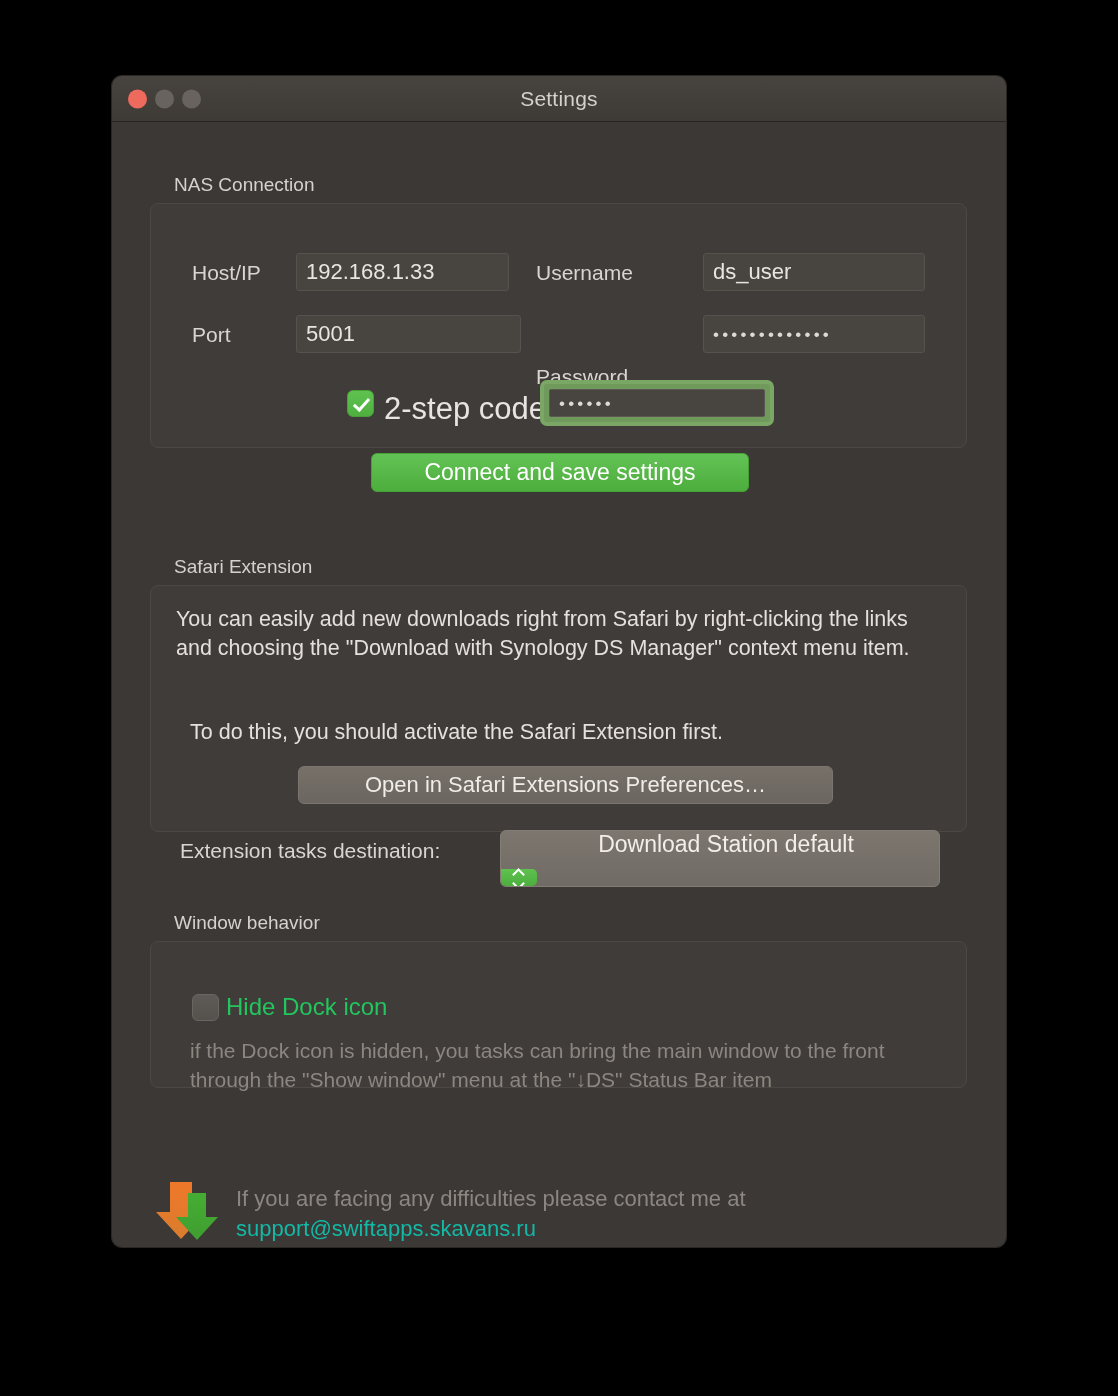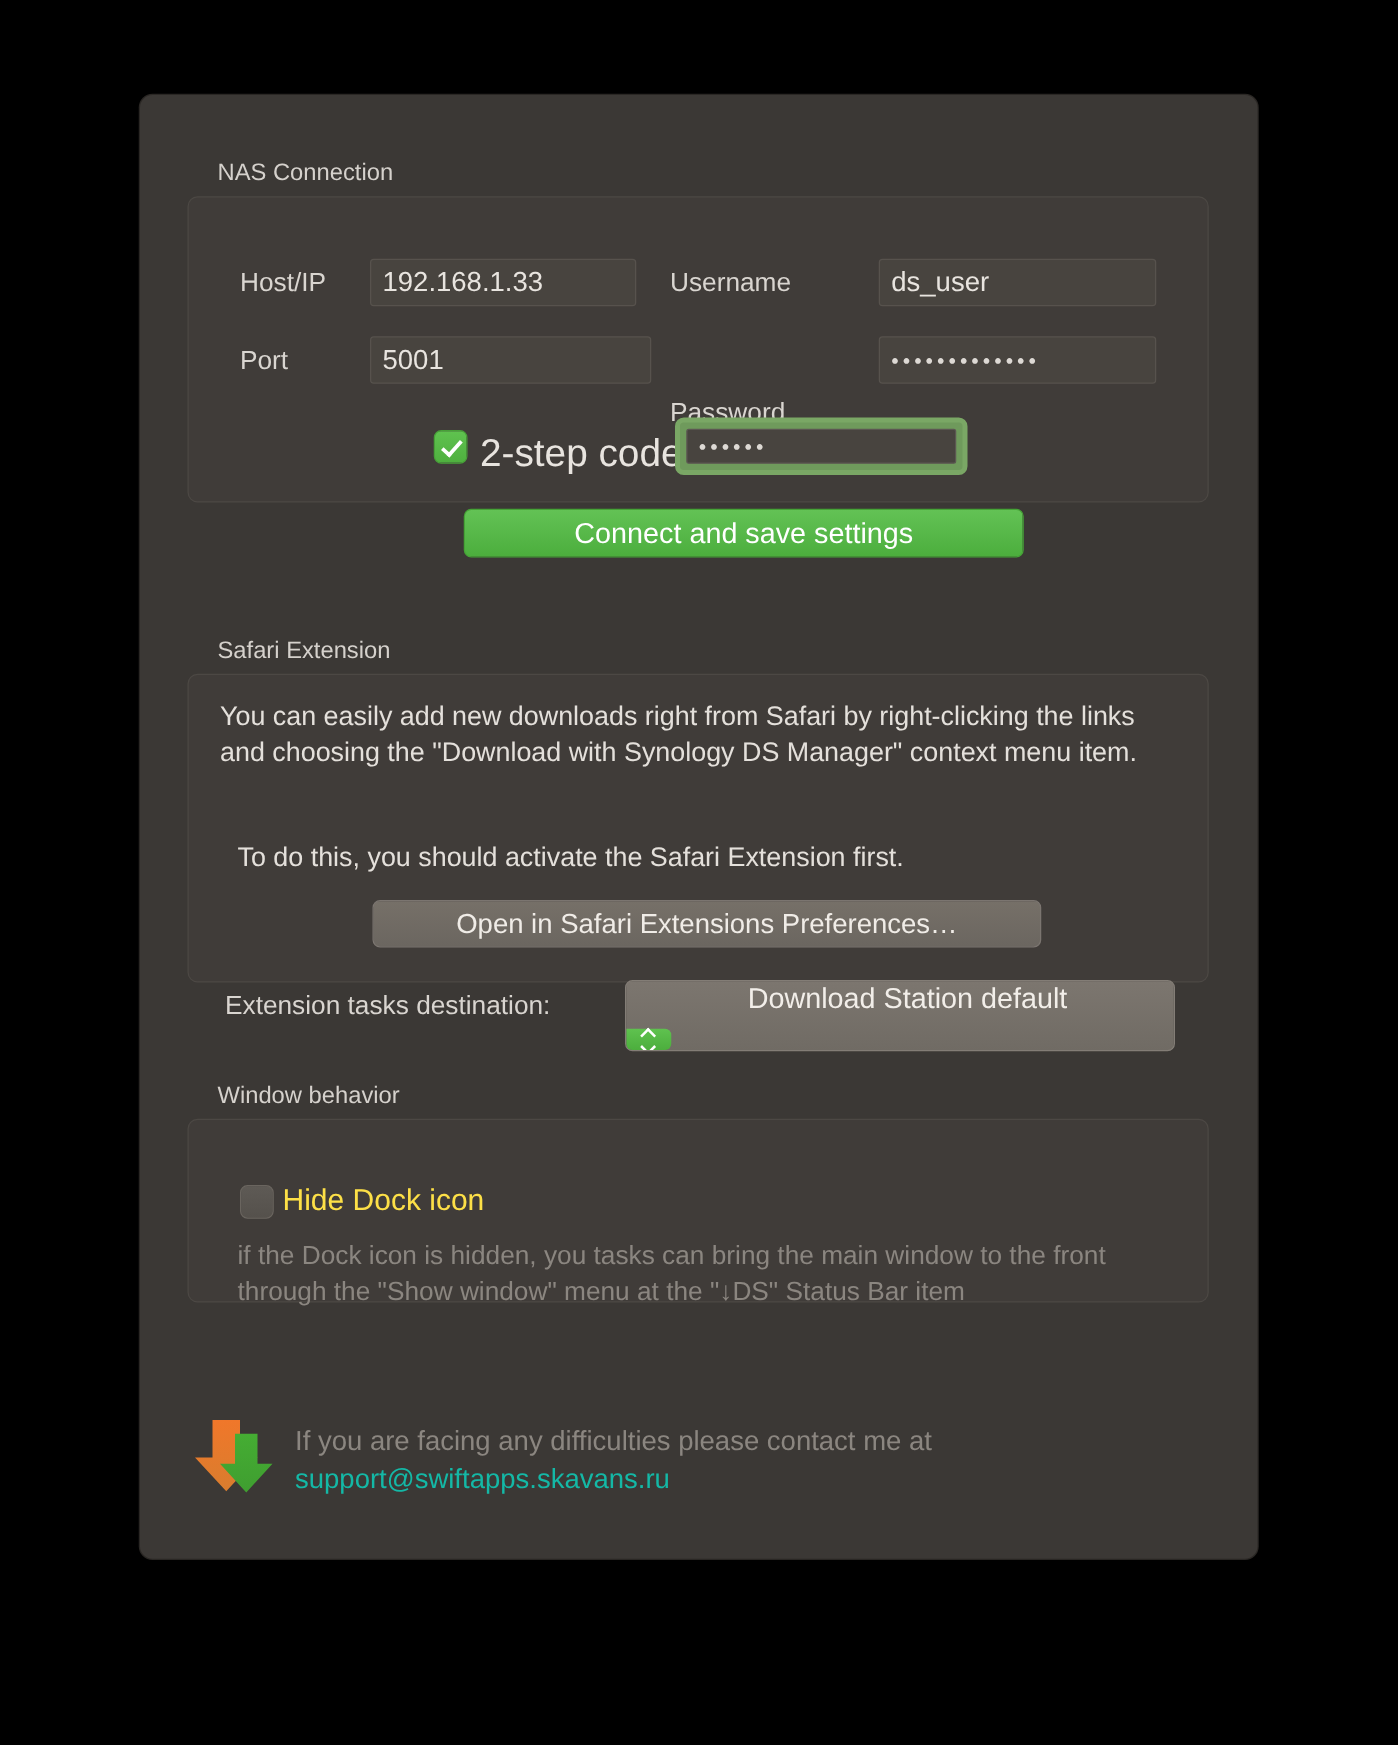--- a/index.html
+++ b/index.html
@@ -242,21 +242,21 @@
   }
   .dim-text {
     position: absolute;
     color: #8b8680;
     font-size: 21px;
     line-height: 29px;
     white-space: pre-line;
   }
   .cb-label {
     position: absolute;
-    color: #fde047;
+    color: #22c55e;
     font-size: 24px;
   }
   .step-label {
     position: absolute;
     color: #e8e4df;
     font-size: 31px;
   }
 
   
   .footer-icon {
@@ -276,20 +276,28 @@
     font-size: 22px;
     text-decoration: none;
     cursor: pointer;
   }
 </style>
 </head>
 <body>
 
 <div class="window">
 
+  <div class="titlebar">
+    <div class="traffic">
+      <div class="light close"></div>
+      <div class="light min"></div>
+      <div class="light zoom"></div>
+    </div>
+    <div class="window-title">Settings</div>
+  </div>
 
   <div class="content">
 
     <div class="group-label" style="left:62px; top:52px;">NAS Connection</div>
     <div class="group-box" style="left:38px; top:81px; width:815px; height:243px;"></div>
 
     <div class="field-label" style="left:80px; top:139px;">Host/IP</div>
     <div class="text-field" style="left:184px; top:131px; width:213px; height:38px;">192.168.1.33</div>
 
     <div class="field-label" style="left:424px; top:139px;">Username</div>
@@ -305,21 +313,21 @@
 
     <div class="checkbox on" style="left:235px; top:268px;"></div>
     <div class="step-label" style="left:272px; top:269px;">2-step code</div>
 
     <div class="focus-ring" style="left:428px; top:258px; width:234px; height:46px;">
       <div class="inner">
         <span class="dots">••••••</span>
       </div>
     </div>
 
-    <div class="green-button" style="left:259px; top:331px; width:448px; height:39px;">Connect and save settings</div>
+    <div class="green-button" style="left:259px; top:331px; width:378px; height:39px;">Connect and save settings</div>
 
     <div class="group-label" style="left:62px; top:434px;">Safari Extension</div>
     <div class="group-box" style="left:38px; top:463px; width:815px; height:245px;"></div>
 
     <div class="body-text" style="left:64px; top:483px; width:735px;">You can easily add new downloads right from Safari by right-clicking the links and choosing the "Download with Synology DS Manager" context menu item.</div>
     <div class="body-text" style="left:78px; top:596px; width:735px;">To do this, you should activate the Safari Extension first.</div>
 
     <div class="gray-button" style="left:186px; top:644px; width:535px; height:38px;">Open in Safari Extensions Preferences…</div>
 
     <div class="field-label" style="left:68px; top:717px; font-size:21px;">Extension tasks destination:</div>

